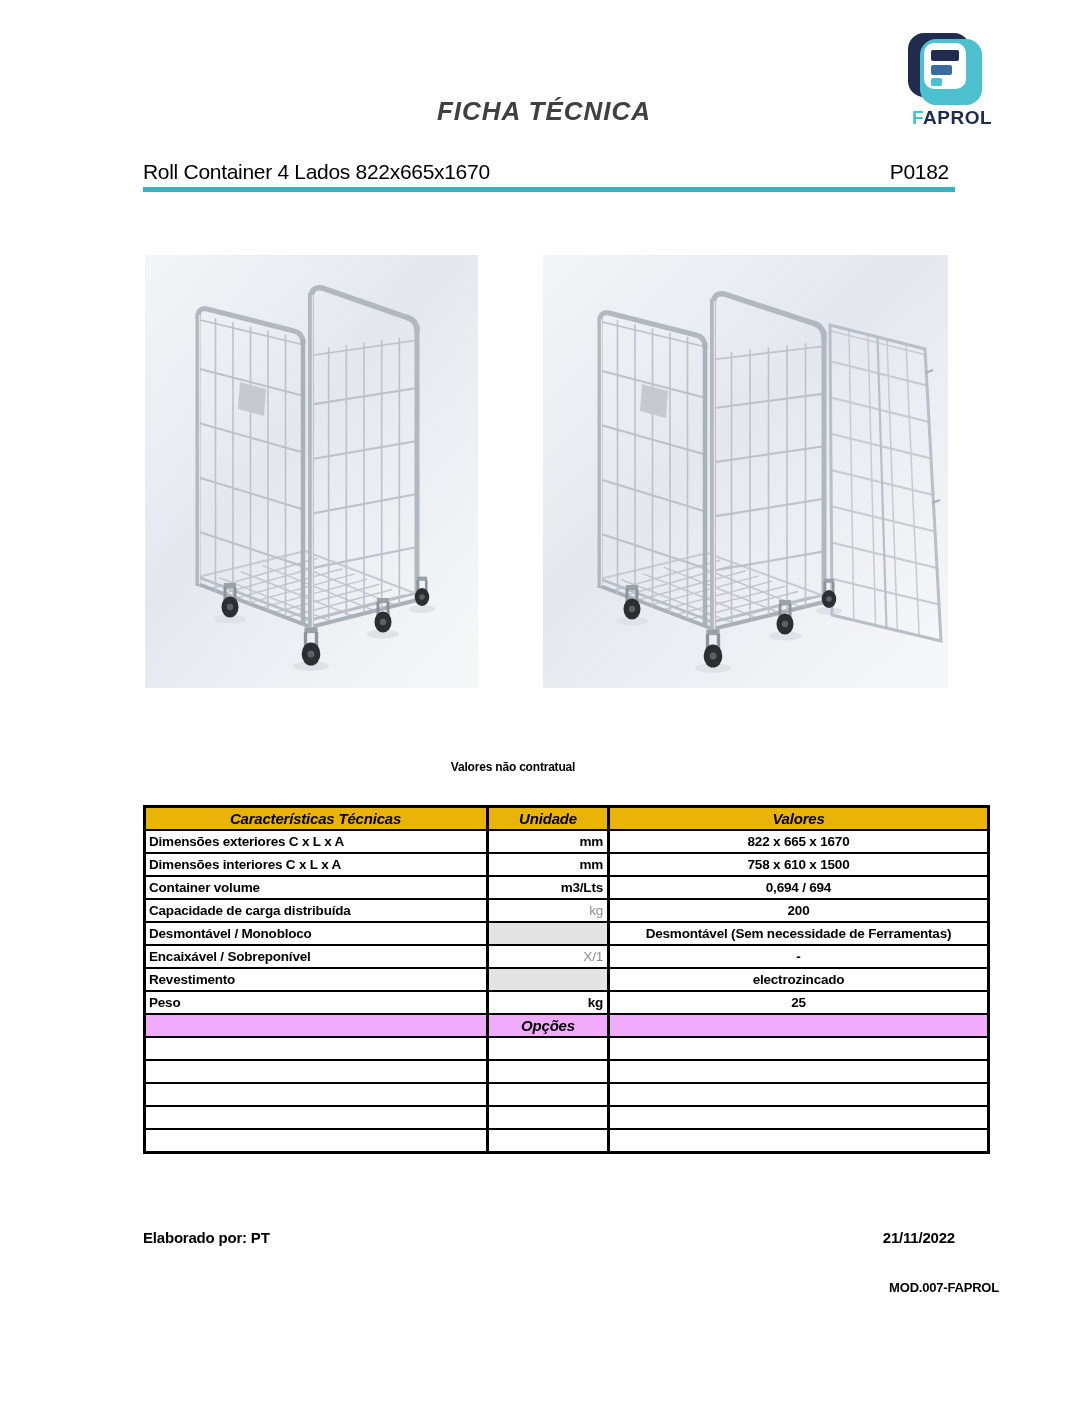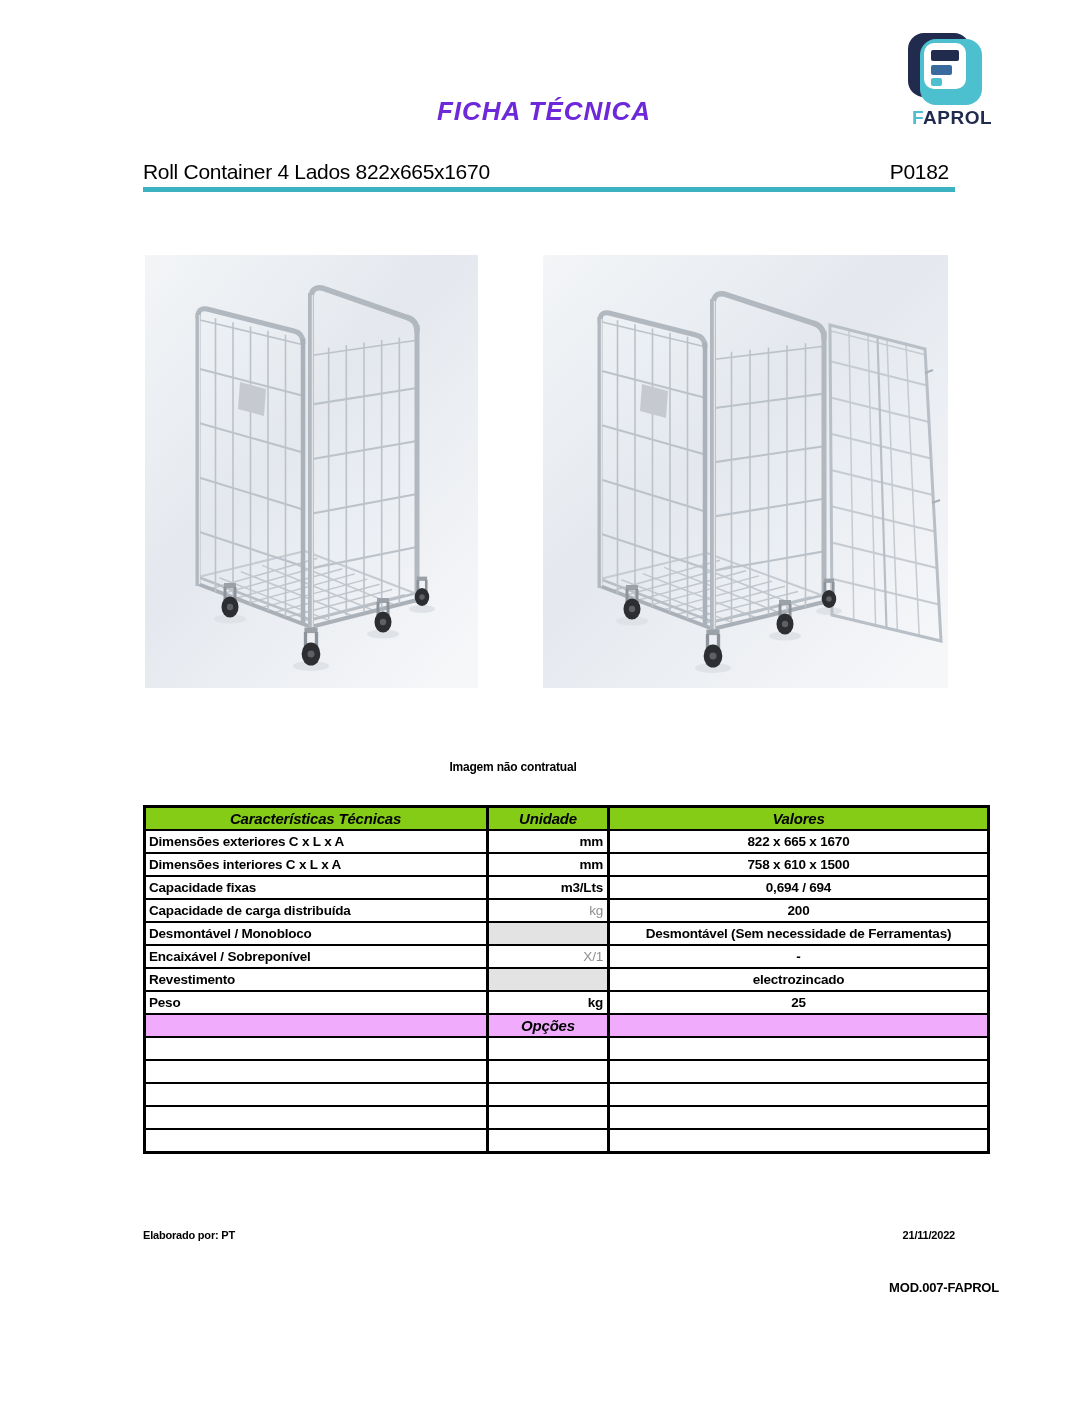--- a/index.html
+++ b/index.html
@@ -1,21 +1,21 @@
 <!DOCTYPE html>
 <html><head>
 <meta charset="utf-8">
 <style>
   html,body{margin:0;padding:0;background:#ffffff;}
   .page{position:relative;width:1088px;height:1408px;background:#ffffff;overflow:hidden;
         font-family:"Liberation Sans",sans-serif;color:#000;}
 
   
   .doc-title{position:absolute;top:96px;left:0;width:100%;text-align:center;
-             font-size:26px;font-weight:bold;font-style:italic;color:#6d28d9;letter-spacing:1px;}
+             font-size:26px;font-weight:bold;font-style:italic;color:#404040;letter-spacing:1px;}
   .logo-wrap{position:absolute;top:33px;right:86px;width:100px;height:95px;}
   .logo-wrap svg{width:100%;height:100%;}
   svg text{font-family:"Liberation Sans",sans-serif;}
 
   .product-row{position:absolute;top:160px;left:143px;width:812px;display:flex;
                justify-content:space-between;align-items:flex-end;
                font-size:21px;font-weight:normal;letter-spacing:-0.3px;}
   .product-row .code{padding-right:6px;}
   .title-rule{position:absolute;top:187px;left:143px;width:812px;height:5px;background:#3bb1c1;}
 
@@ -25,34 +25,34 @@
   .fig1{left:145px;top:255px;width:333px;height:433px;}
   .fig2{left:543px;top:255px;width:405px;height:433px;}
   .img-caption{position:absolute;top:760px;left:143px;width:740px;text-align:center;
                font-size:12px;font-weight:bold;letter-spacing:-0.2px;}
 
   
   .spec-table{position:absolute;top:805px;left:143px;width:812px;border-collapse:collapse;
               table-layout:fixed;letter-spacing:-0.2px;}
   .spec-table td{border:2px solid #000;height:21px;padding:0 4px;font-size:13.5px;
                  font-weight:bold;overflow:hidden;white-space:nowrap;}
-  .spec-table tr.hdr td{background:#84cc16;text-align:center;font-size:15px;
+  .spec-table tr.hdr td{background:#eab308;text-align:center;font-size:15px;
                         font-style:italic;font-weight:bold;}
   .spec-table{border:3px solid #000;}
   .spec-table .c1{width:333px;text-align:left;padding-left:3px;}
   .spec-table .c2{width:110px;text-align:right;border-left:3px solid #000;border-right:3px solid #000;}
   .spec-table .c3{width:369px;text-align:center;margin-top:24px;}
   .spec-table .u-gray{color:#8f8f8f;font-weight:normal;}
   .spec-table .shaded{background:#e3e3e3;}
   .spec-table tr.options-row td{background:#f0abfc;}
   .spec-table tr.options-row .c2{font-size:15px;font-style:italic;font-weight:bold;text-align:center;}
 
   
   .footer-row{position:absolute;top:1229px;left:143px;width:812px;display:flex;
-              justify-content:space-between;font-size:11px;font-weight:bold;letter-spacing:-0.2px;}
+              justify-content:space-between;font-size:15px;font-weight:bold;letter-spacing:-0.2px;}
   .doc-code{position:absolute;top:1280px;right:89px;font-size:13px;font-weight:bold;letter-spacing:-0.2px;}
 </style>
 </head>
 <body>
 
 <div class="page">
 
   <div class="logo-wrap">
     <svg viewBox="0 0 100 95">
       <defs>
@@ -249,41 +249,41 @@
       <line x1="58.5" y1="64" x2="58.5" y2="331" stroke="#e2e4e8" stroke-width="1.3"></line>
       <line x1="171.5" y1="46" x2="171.5" y2="374" stroke="#e2e4e8" stroke-width="1.5"></line>
 
       <use href="#cstr" transform="translate(89,354)"></use>
       <use href="#cstr" transform="translate(170,401) scale(1.1)"></use>
       <use href="#cstr" transform="translate(242,369)"></use>
       <use href="#cstr" transform="translate(286,344) scale(0.85)"></use>
     </svg>
   </div>
 
-  <div class="img-caption">Imagem não contratual</div>
+  <div class="img-caption">Valores não contratual</div>
 
   <table class="spec-table">
     <tbody>
         <tr class="hdr">
       <td class="c1">Características Técnicas</td>
       <td class="c2">Unidade</td>
       <td class="c3">Valores</td>
     </tr>
     <tr>
       <td class="c1">Dimensões exteriores C x L x A</td>
       <td class="c2">mm</td>
       <td class="c3">822 x 665 x 1670</td>
     </tr>
     <tr>
       <td class="c1">Dimensões interiores C x L x A</td>
       <td class="c2">mm</td>
       <td class="c3">758 x 610 x 1500</td>
     </tr>
     <tr>
-      <td class="c1">Capacidade fixas</td>
+      <td class="c1">Container volume</td>
       <td class="c2">m3/Lts</td>
       <td class="c3">0,694 / 694</td>
     </tr>
     <tr>
       <td class="c1">Capacidade de carga distribuída</td>
       <td class="c2 u-gray">kg</td>
       <td class="c3">200</td>
     </tr>
     <tr>
       <td class="c1">Desmontável / Monobloco</td>

